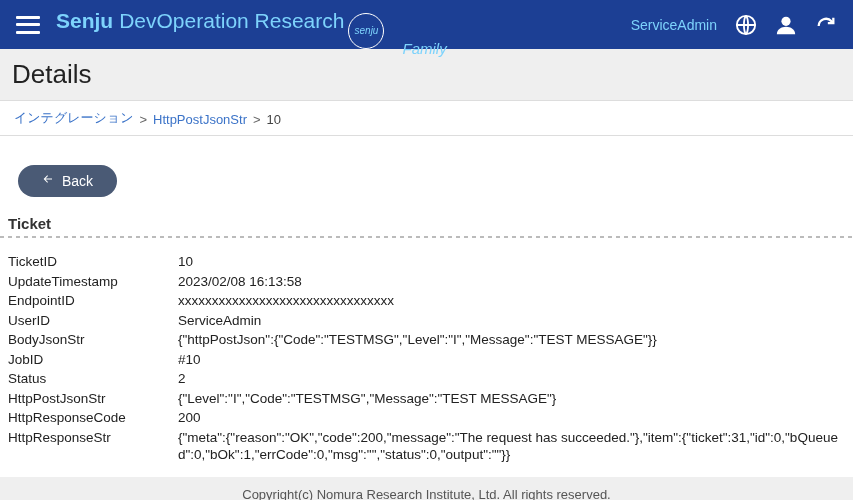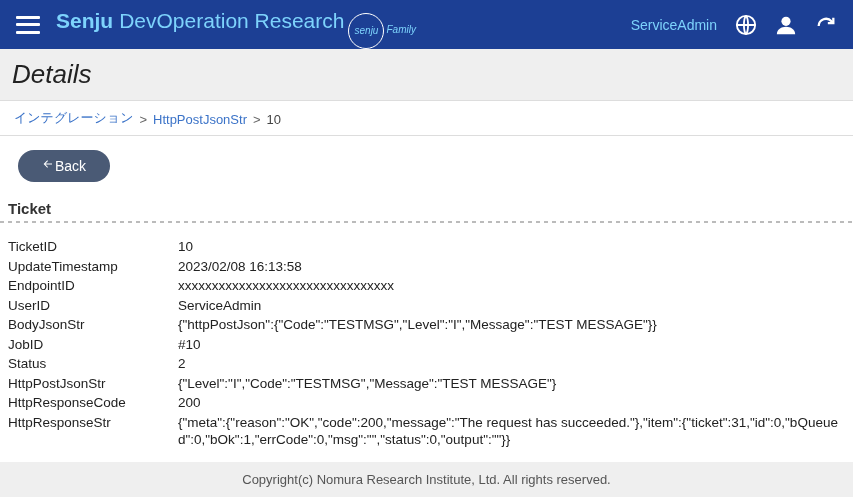--- a/index.html
+++ b/index.html
@@ -6,30 +6,30 @@
 body { font-family: Arial, Helvetica, sans-serif; font-size: 14px; color: #333; background: #fff; width: 853px; }
 .topbar { background: #1c3f94; color: #7dd3fc; height: 49px; display: flex; align-items: center; padding: 0 16px; }
 .hamburger { width: 24px; height: 18px; display: flex; flex-direction: column; justify-content: space-between; cursor: pointer; margin-right: 16px; }
 .hamburger span { display: block; height: 3px; background: #fff; border-radius: 1px; }
 .brand { display: flex; align-items: baseline; flex: 1; }
 .brand-senju { font-weight: bold; font-size: 21px; margin-right: 6px; }
 .brand-rest { font-size: 21px; font-weight: 300; }
 .brand-sub { position: relative; margin-left: 4px; }
 .brand-sub-circle { border: 1px solid #fff; border-radius: 50%; width: 36px; height: 36px; display: inline-flex; align-items: center; justify-content: center; font-size: 10px; position: relative; top: 6px; }
 .brand-sub-text { font-size: 10px; font-style: italic; }
-.brand-family { font-size: 10px; margin-left: 2px; font-style: italic; position: relative; top: 5px; }
+.brand-family { font-size: 15px; margin-left: 18px; font-style: italic; position: relative; top: 26px; }
 .topbar-right { display: flex; align-items: center; gap: 18px; }
 .topbar-user { font-size: 14px; }
 .icon-btn { width: 22px; height: 22px; display: flex; align-items: center; justify-content: center; cursor: pointer; }
-.header-strip { background: #efefef; padding: 10px 12px; font-size: 26px; color: #222; font-style: italic; }
+.header-strip { background: #efefef; padding: 10px 12px; font-size: 26px; color: #222; }
 .breadcrumb { border: 1px solid #ddd; border-left: none; border-right: none; padding: 8px 14px; font-size: 13px; display: flex; align-items: flex-end; gap: 6px; margin-bottom: 14px; }
 .breadcrumb a { color: #3b73c8; text-decoration: none; }
 .breadcrumb .sep { color: #666; }
 .breadcrumb .current { color: #444; }
-.back-btn { background: #4a5a75; color: #fff; border: none; border-radius: 18px; padding: 8px 24px; font-size: 14px; cursor: pointer; margin-left: 18px; display: inline-flex; gap: 1px; }
+.back-btn { background: #4a5a75; color: #fff; border: none; border-radius: 18px; padding: 8px 24px; font-size: 14px; cursor: pointer; margin-left: 18px; display: inline-flex; gap: 8px; margin-top: 15px; }
 .section-title { font-weight: bold; font-size: 15px; margin: 18px 0 4px 8px; }
 .dash-row { height: 2px; background-image: repeating-linear-gradient(90deg,#bbb 0 4px,transparent 4px 8px); margin: 4px 0 14px 0; }
 .fields { padding: 0 8px; }
 .field-row { display: flex; padding: 1px 0; font-size: 13.5px; line-height: 1.3; }
 .field-label { width: 170px; flex-shrink: 0; color: #222; }
 .field-value { flex: 1; word-break: break-all; color: #222; }
 .footer { background: #efefef; text-align: center; padding: 10px 0; font-size: 13px; color: #555; margin-top: 12px; }
 svg { display: block; }
 </style>
 </head>

